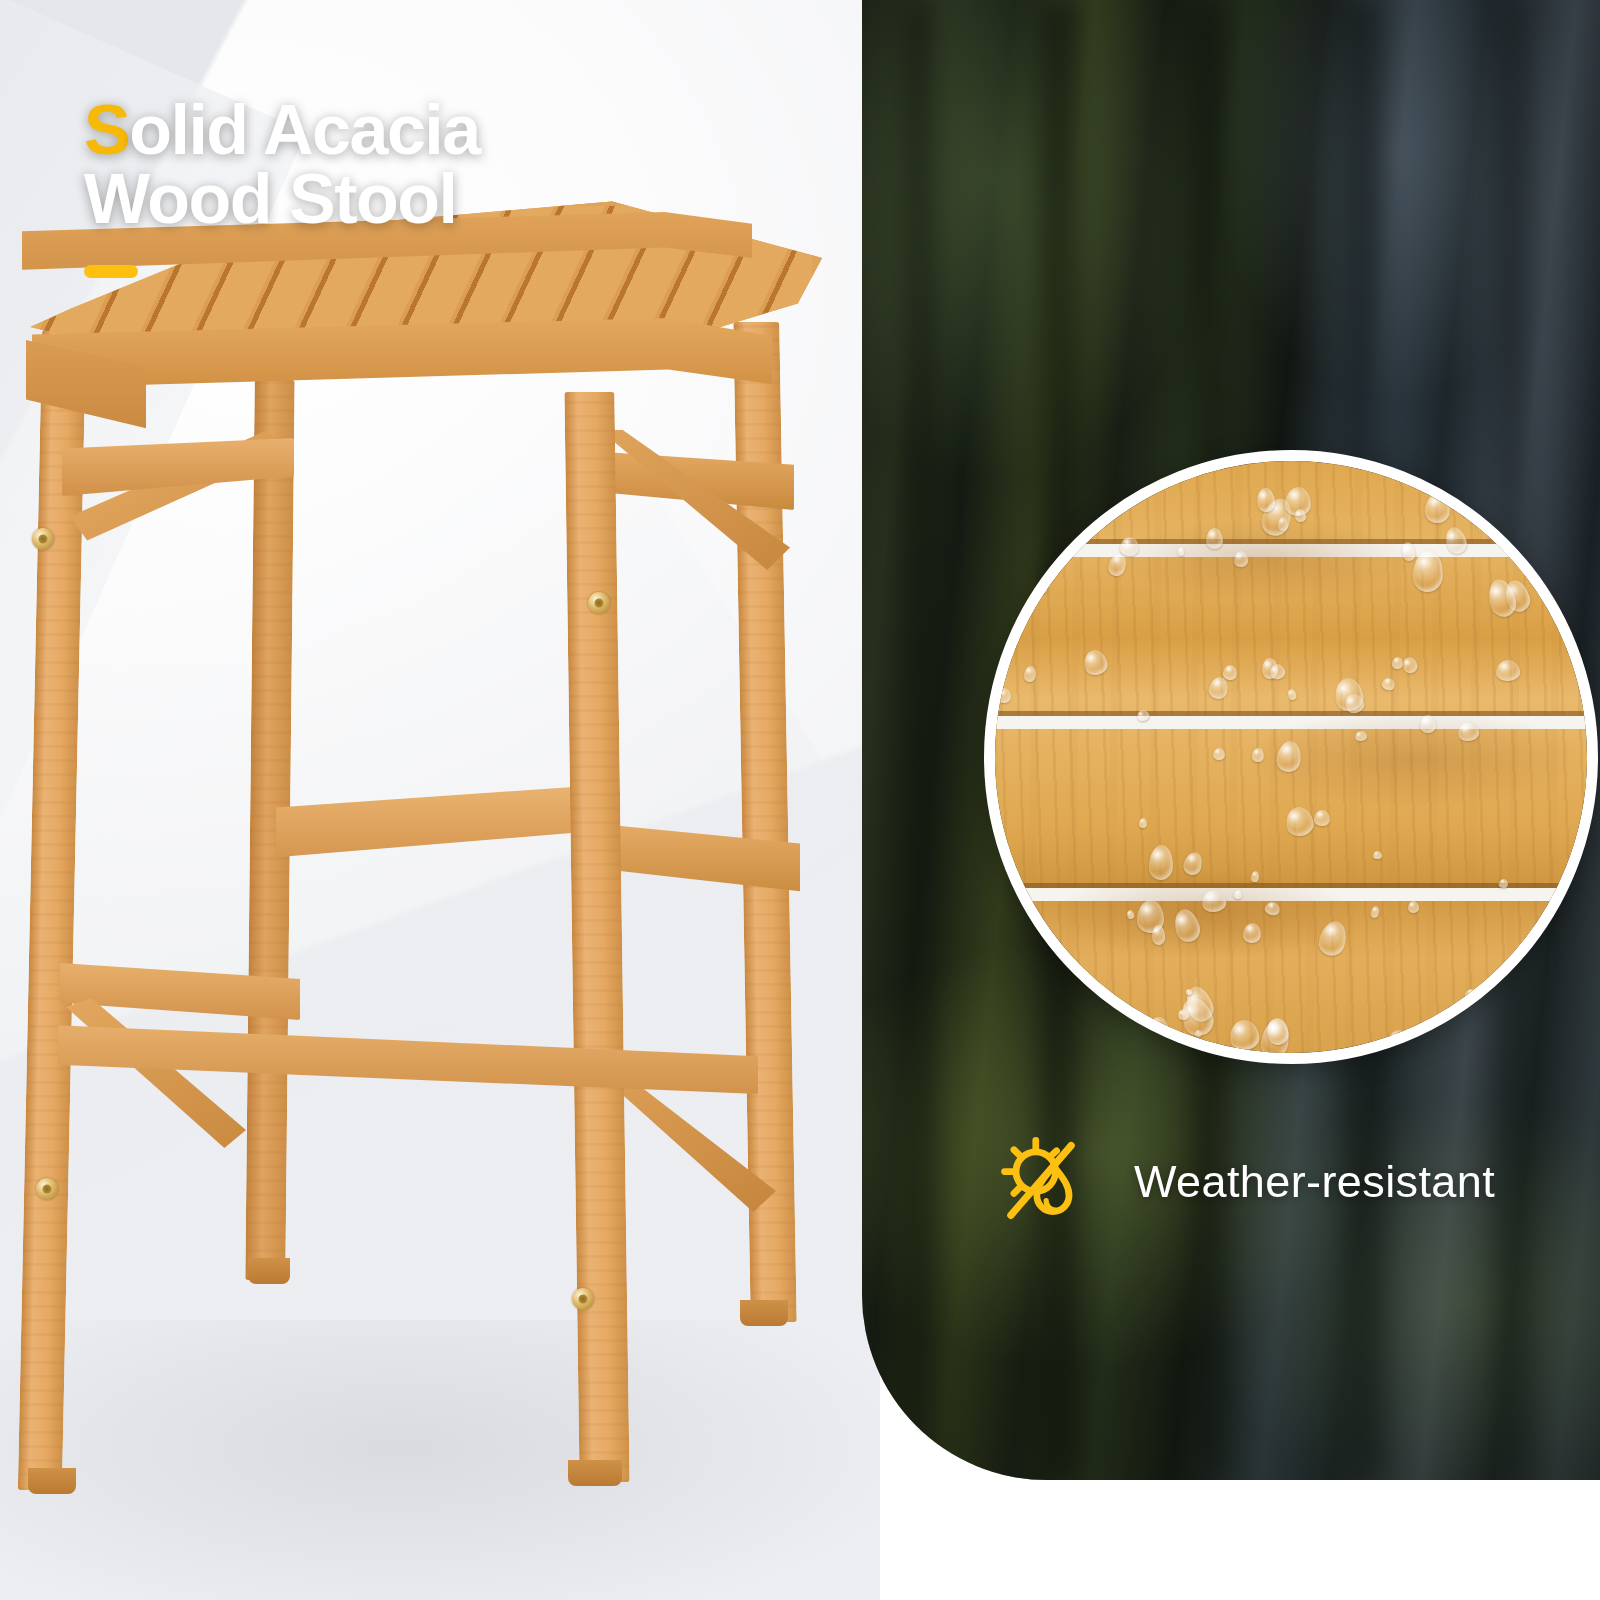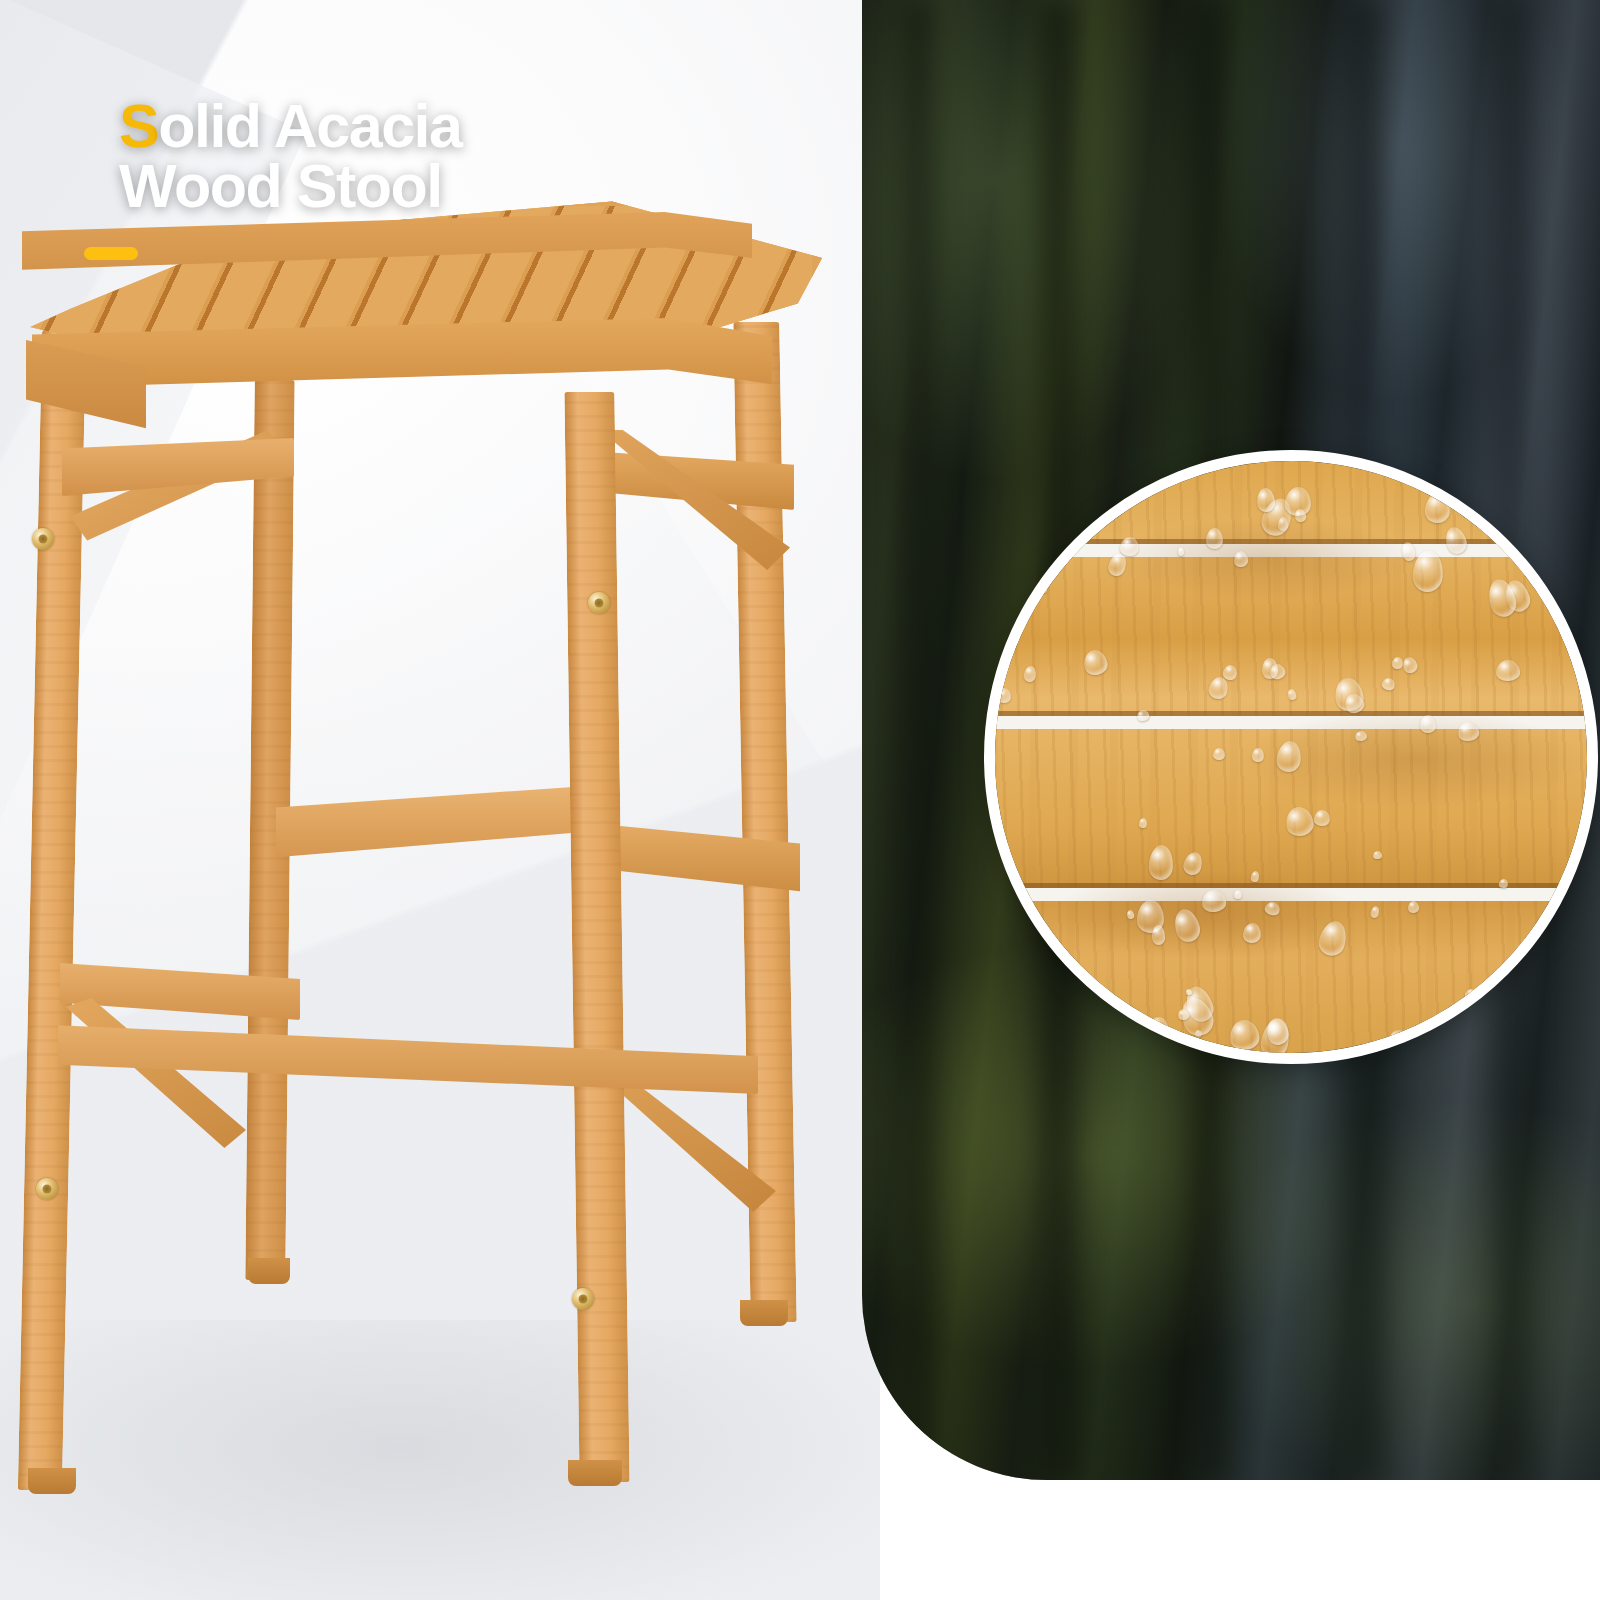--- a/index.html
+++ b/index.html
@@ -133,22 +133,22 @@
       rgba(26,32,14,.22) 62%, rgba(18,24,12,.44) 100%); }
   .tree { position:absolute; top:0; bottom:0; filter:blur(14px); opacity:.85; }
   #tree-1 { left:36px;  width:42px;  background:linear-gradient(90deg,rgba(12,16,10,0),rgba(14,19,12,.92),rgba(12,16,10,0)); }
   #tree-2 { left:168px; width:58px;  background:linear-gradient(90deg,rgba(10,14,9,0),rgba(11,16,10,.95),rgba(10,14,9,0)); }
   #tree-3 { left:322px; width:50px;  background:linear-gradient(90deg,rgba(12,16,10,0),rgba(13,18,11,.88),rgba(12,16,10,0)); }
   #tree-4 { left:470px; width:64px;  background:linear-gradient(90deg,rgba(18,24,26,0),rgba(16,22,24,.85),rgba(18,24,26,0)); }
   #tree-5 { left:628px; width:46px;  background:linear-gradient(90deg,rgba(20,26,30,0),rgba(18,24,28,.80),rgba(20,26,30,0)); }
 
   
   #title-block { position:absolute; left:84px; top:96px; width:640px; }
-  #headline { font-size:61px; line-height:.99; font-weight:700; color:#ffffff;
-    letter-spacing:-1.5px; text-shadow:0 2px 12px rgba(0,0,0,.35);margin-left:35px; }
+  #headline { font-size:70px; line-height:.99; font-weight:700; color:#ffffff;
+    letter-spacing:-1.5px; text-shadow:0 2px 12px rgba(0,0,0,.35); }
   #headline .accent { color:#F7B908; }
   #title-underline { margin-top:30px; width:54px; height:13px; border-radius:7px;
     background:#FDC010; }
 
   
   #wood-inset { position:absolute; left:62px; top:38px; width:614px; height:614px;
     border-radius:50%; border:11px solid #ffffff; overflow:hidden;
     box-shadow:0 6px 26px rgba(0,0,0,.32); }
   #inset-wrap { position:absolute; left:922px; top:412px; width:636px; height:636px; }
   #wood-planks { position:absolute; inset:0;
@@ -338,16 +338,32 @@
             <div class="drop" style="width: 19px; height: 18.7px; left: 153.8px; top: 556.1px; transform: rotate(3.8deg);"></div>
             <div class="drop" style="width: 19.7px; height: 20.3px; left: 394.3px; top: 568.6px; transform: rotate(-13.4deg);"></div>
             <div class="drop" style="width: 21.4px; height: 27.1px; left: 271.6px; top: 557.2px; transform: rotate(-11deg);"></div>
           </div>
       </div>
     </div>
   </div>
 
   <div id="features">
 
+    <div class="feature">
+      <div class="feature-icon">
+        <svg viewBox="0 0 100 100" width="104" height="104" fill="none" stroke="#FBC012" stroke-width="6.5" stroke-linecap="round">
+          <circle cx="44" cy="40" r="19"></circle>
+          <path d="M44 10 v8"></path>
+          <path d="M23 19 l5.5 5.5"></path>
+          <path d="M14 40 h8"></path>
+          <path d="M23 61 l5.5 -5.5"></path>
+          <path d="M64 20 l-5.5 5"></path>
+          <path d="M62 36 c10 12 14 19 14 27 a15.5 15.5 0 0 1 -31 0 c0 -8 5 -16 15.5 -27" stroke-linejoin="round"></path>
+          <path d="M54 68 a9 9 0 0 0 9 9" stroke-width="5"></path>
+          <path d="M20 82 L78 15" stroke-width="7"></path>
+        </svg>
+      </div>
+      <div class="feature-label">Weather-resistant</div>
+    </div>
 
 
   </div>
 </div>
 
 </body></html>

